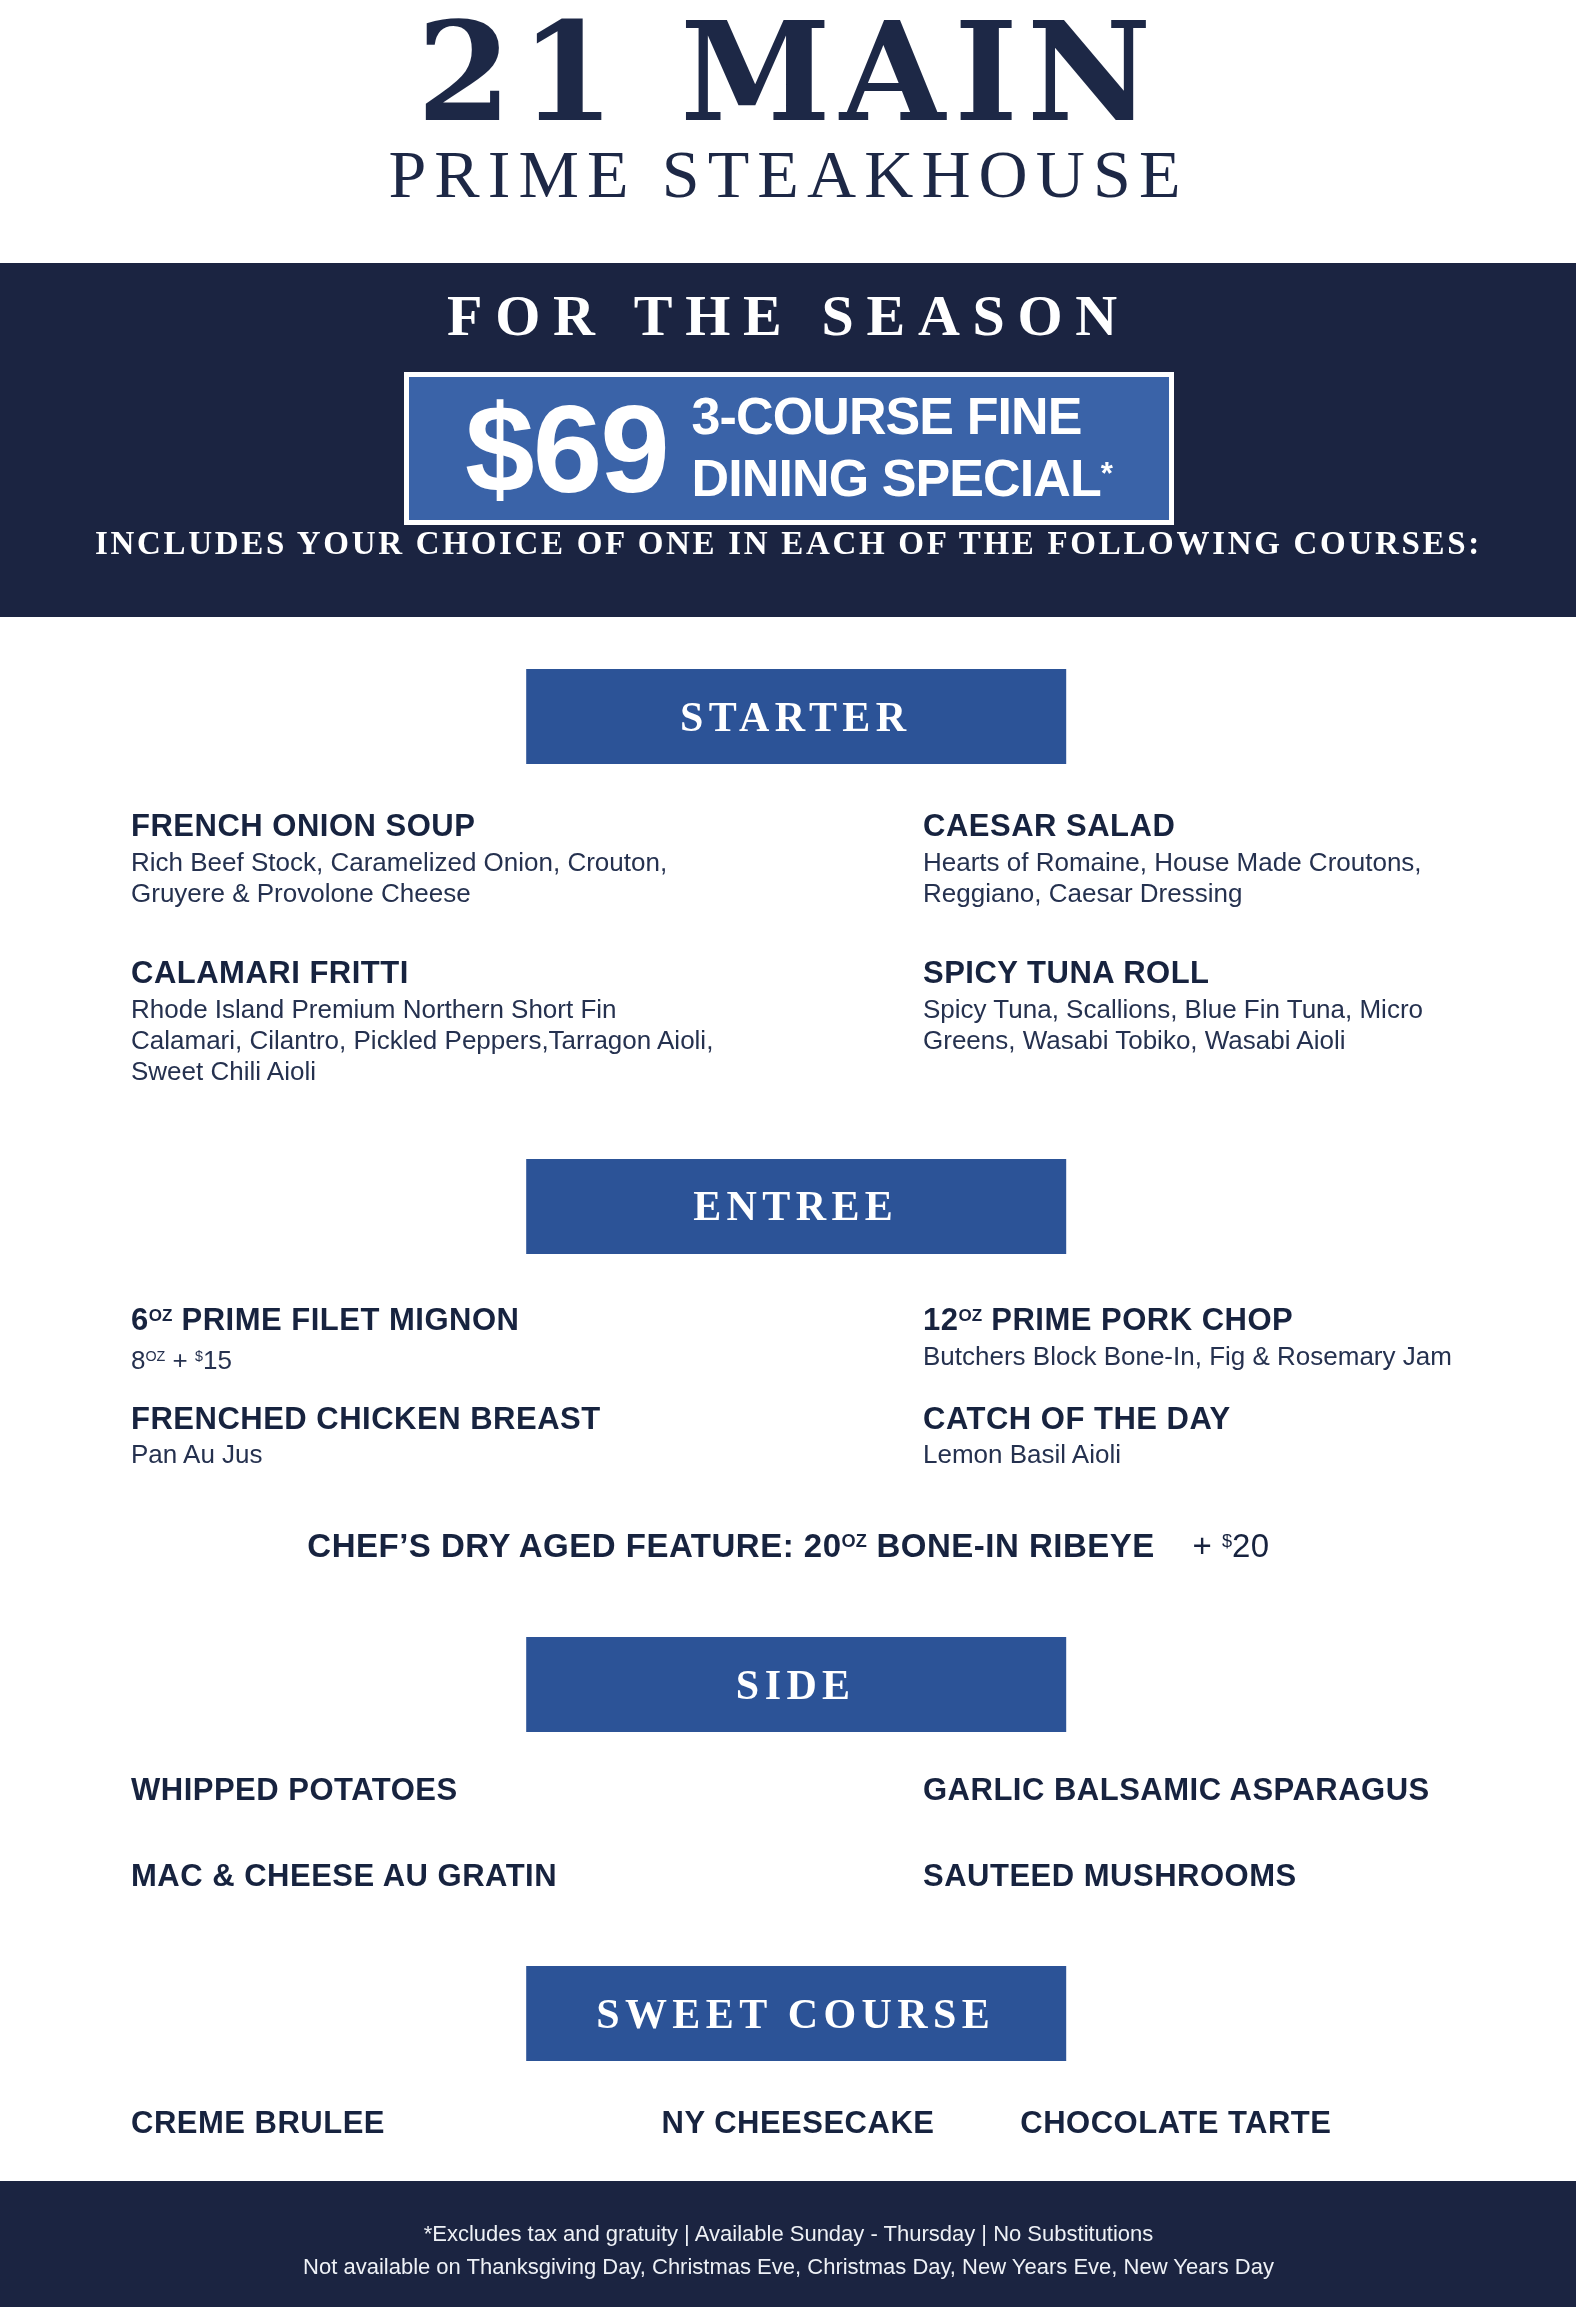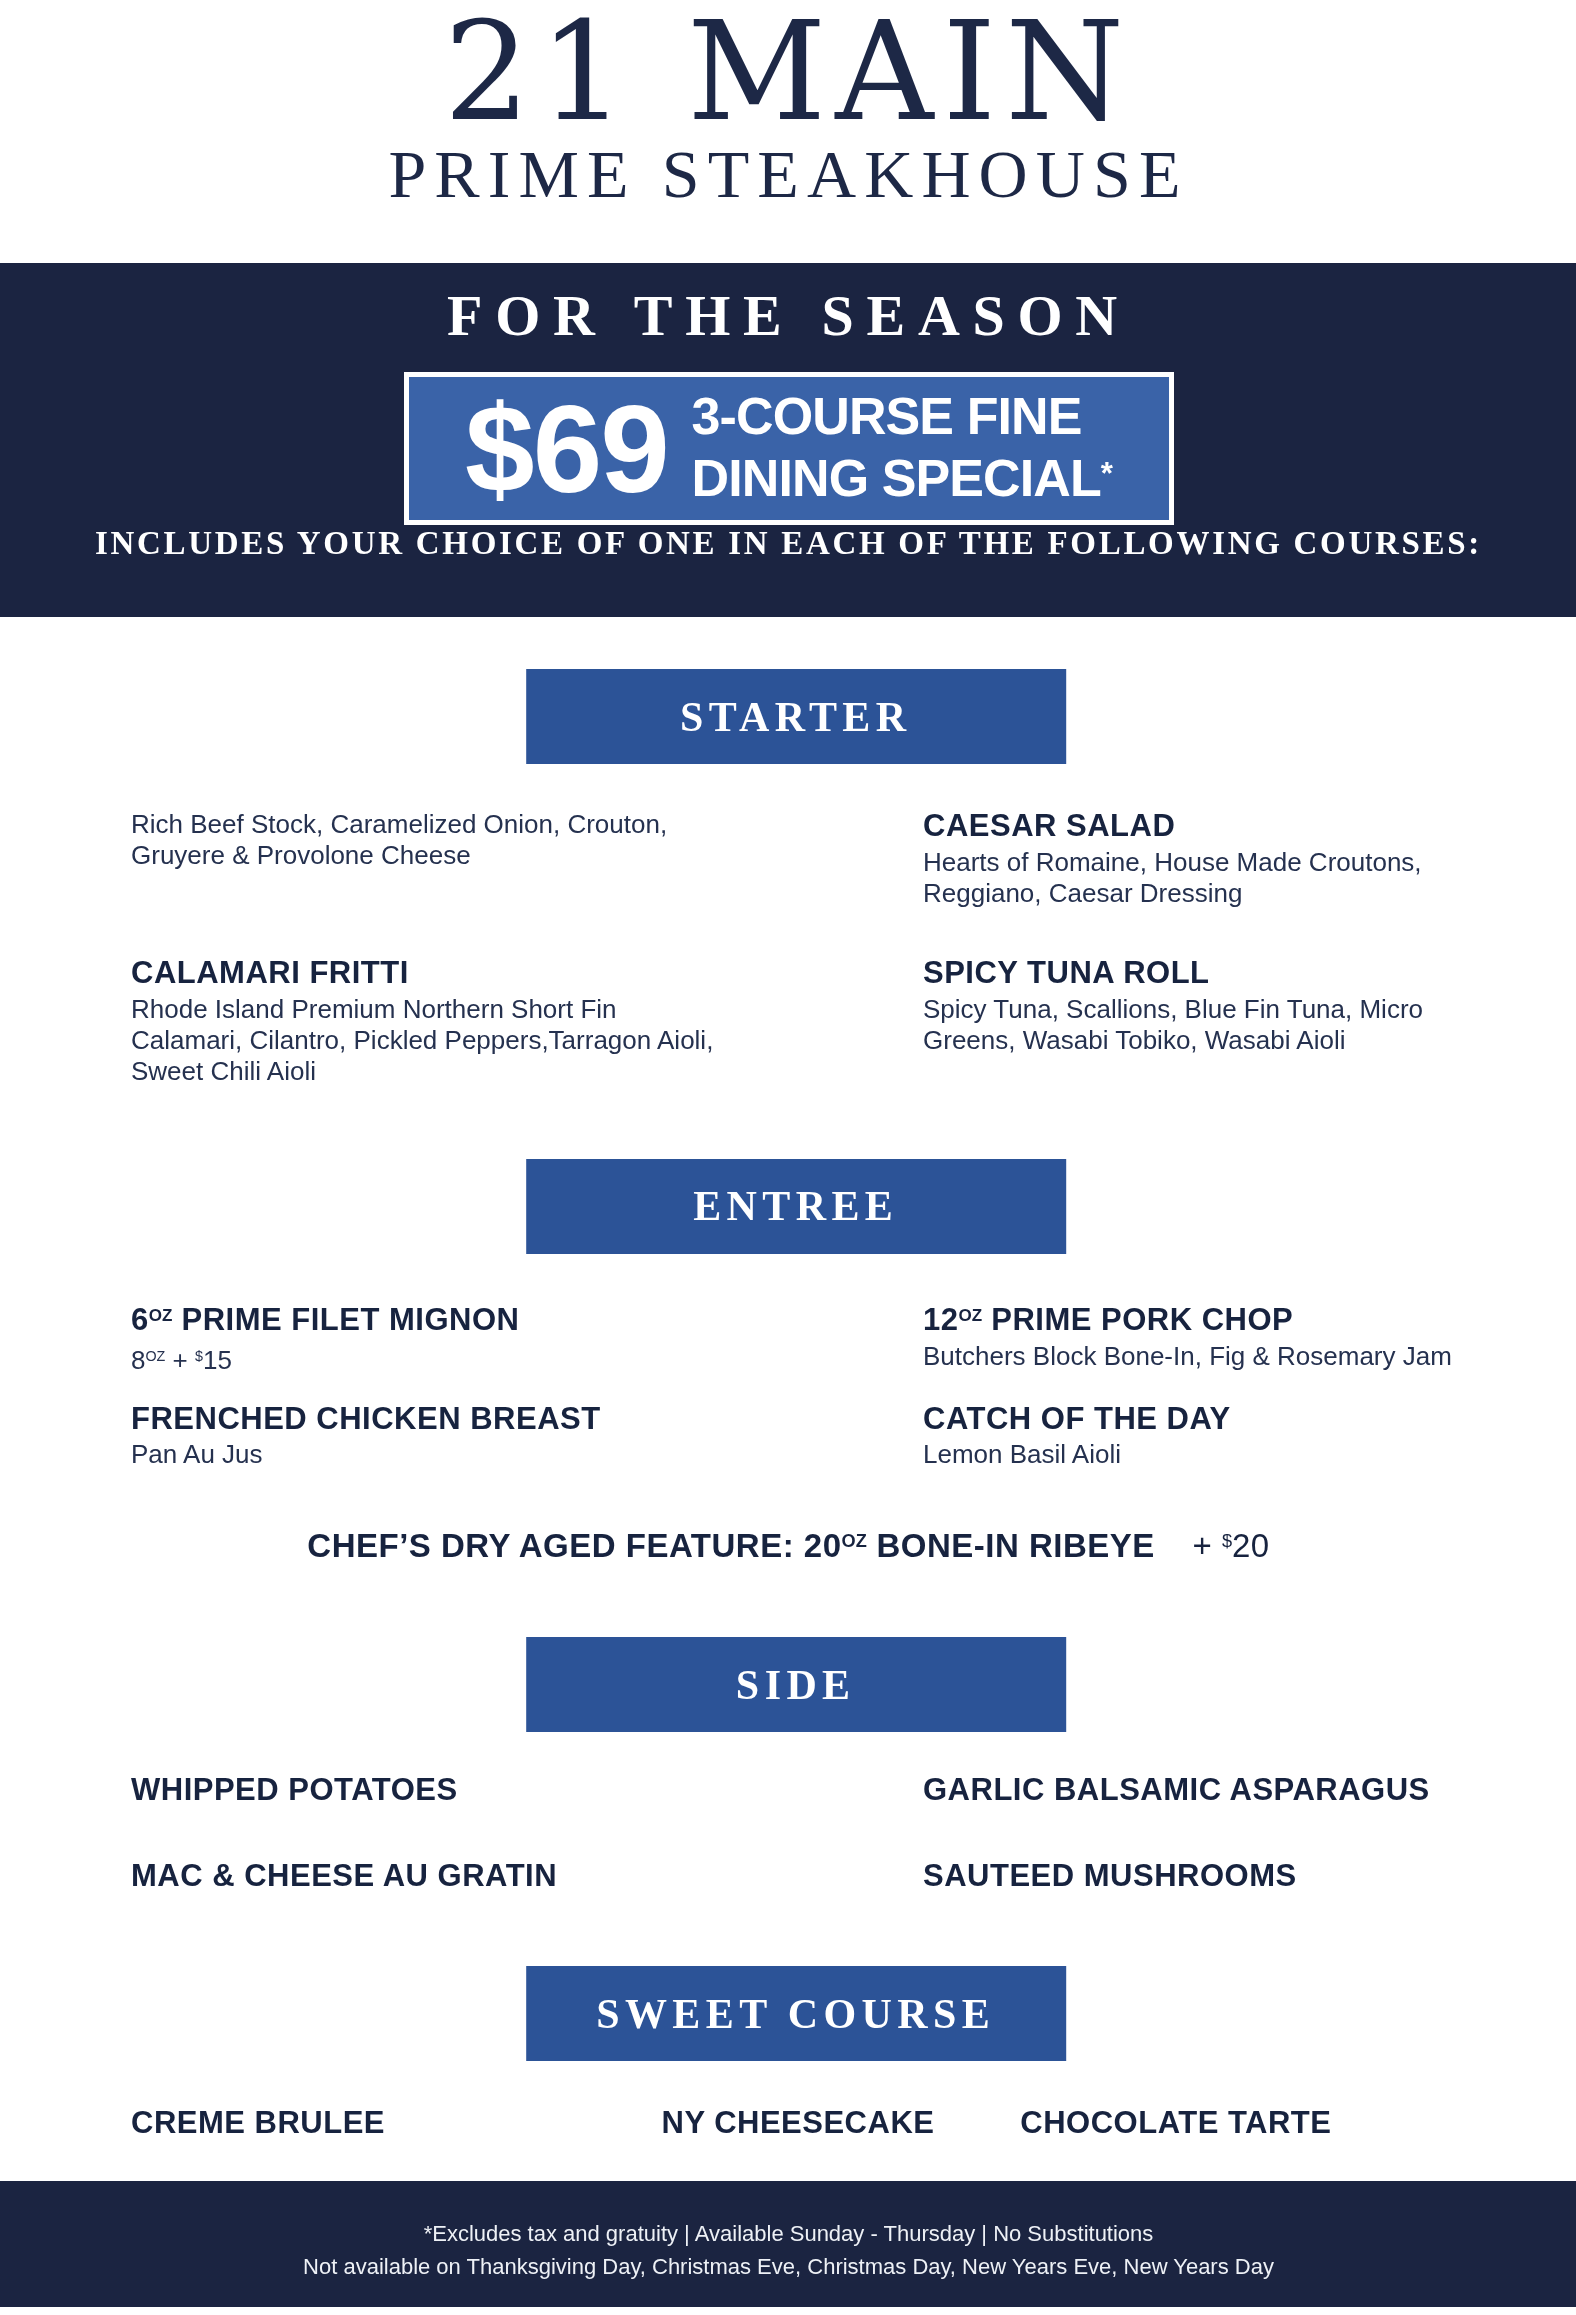--- a/index.html
+++ b/index.html
@@ -9,21 +9,21 @@
     font-family:"Liberation Sans", sans-serif;
     color:#17233f;
     overflow:hidden;
   }
 
   
   .brand { height:263px; text-align:center; }
   .logo {
     padding-top:3.6px;
     font-family:"DejaVu Serif", serif;
-    font-weight:normal;
+    font-weight:bold;
     font-size:136px; line-height:136px;
     letter-spacing:9px;
     color:#1d2846;
   }
   .tagline {
     margin-top:3.6px;
     font-family:"Liberation Serif", serif;
     font-size:68px; line-height:63px;
     letter-spacing:8.1px;
     color:#1d2846;
@@ -162,20 +162,21 @@
       <div><span>DINING SPECIAL</span><sup>*</sup></div>
     </div>
   </div>
   <div class="promo-includes">INCLUDES YOUR CHOICE OF ONE IN EACH OF THE FOLLOWING COURSES:</div>
 </section>
 
 <div class="section-label" id="starter-label">STARTER</div>
 
 <div class="menu-grid starters">
   <div class="item">
+    <div class="item-name">FRENCH ONION SOUP</div>
     <div class="item-desc">Rich Beef Stock, Caramelized Onion, Crouton, Gruyere &amp; Provolone Cheese</div>
   </div>
   <div class="item">
     <div class="item-name">CAESAR SALAD</div>
     <div class="item-desc">Hearts of Romaine, House Made Croutons, Reggiano, Caesar Dressing</div>
   </div>
   <div class="item">
     <div class="item-name">CALAMARI FRITTI</div>
     <div class="item-desc">Rhode Island Premium Northern Short Fin Calamari, Cilantro, Pickled Peppers,Tarragon Aioli, Sweet Chili Aioli</div>
   </div>

